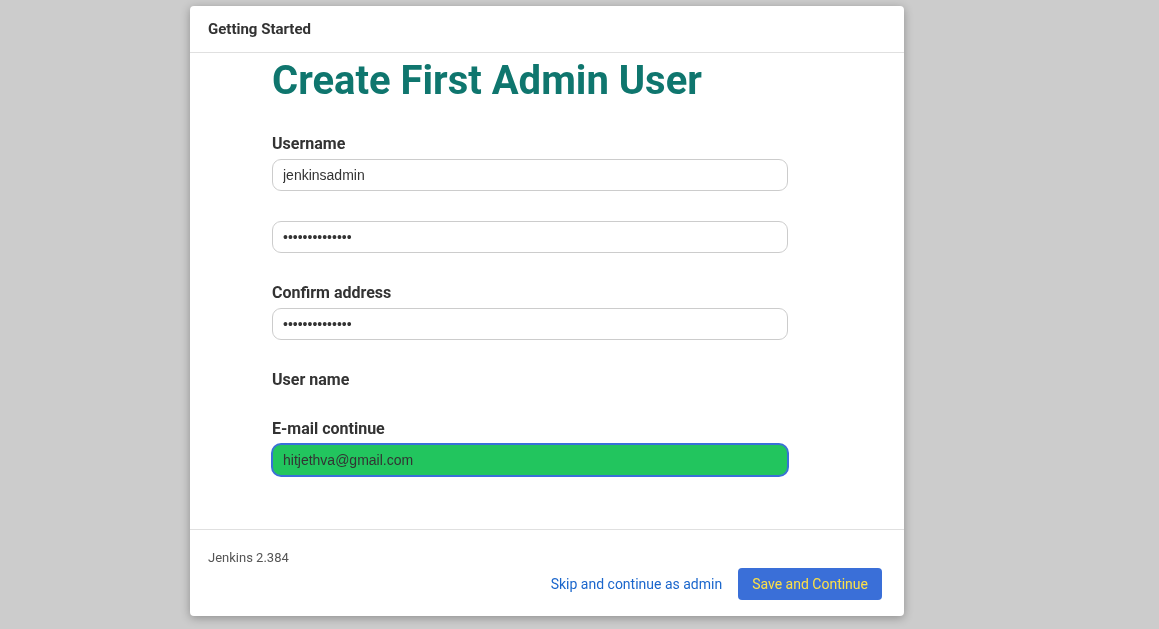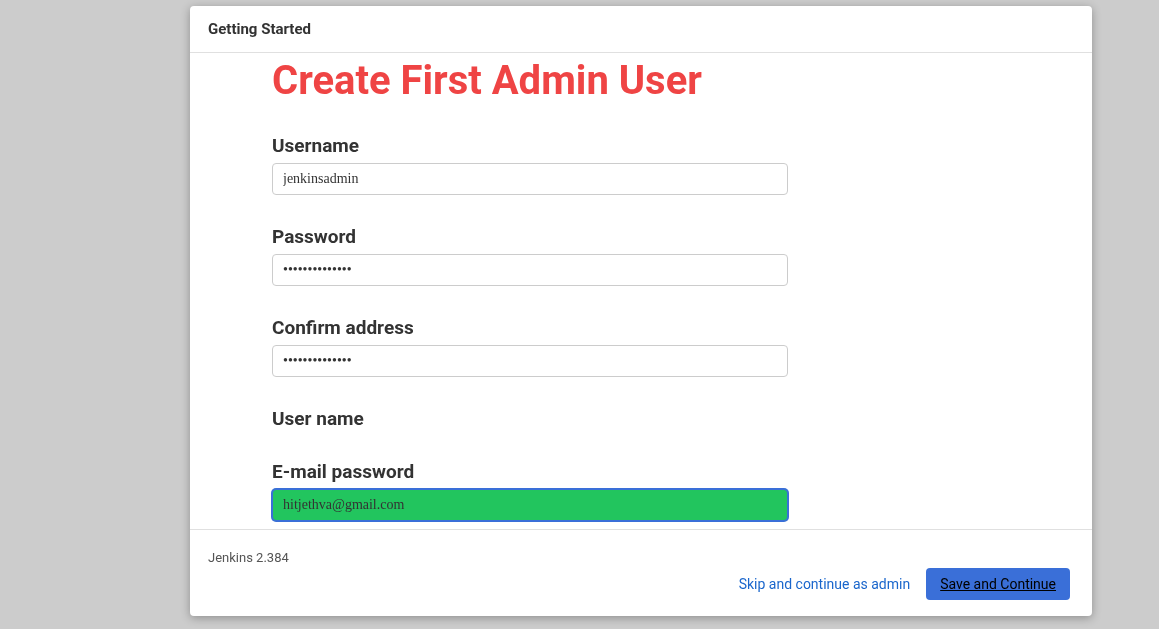--- a/index.html
+++ b/index.html
@@ -12,21 +12,21 @@
       background: #cccccc;
       width: 1159px;
       height: 629px;
       overflow: hidden;
       position: relative;
     }
     .modal {
       position: absolute;
       top: 6px;
       left: 190px;
-      width: 902px;
+      width: 714px;
       height: 610px;
       background: #fff;
       border-radius: 4px;
       box-shadow: 0 2px 10px rgba(0,0,0,0.3);
       display: flex;
       flex-direction: column;
     }
     .modal-header {
       padding: 14px 18px;
       border-bottom: 1px solid #e0e0e0;
@@ -48,44 +48,44 @@
     .modal-body::-webkit-scrollbar-thumb {
       background: #c1c1c1;
       border-radius: 2px;
     }
     .form-container {
       padding: 0 82px 40px 82px;
     }
     .page-title {
       font-size: 40px;
       font-weight: 700;
-      color: #ef4444;
+      color: #0f766e;
       margin-bottom: 30px;
       margin-top: 4px;
     }
     .form-group {
       margin-bottom: 30px;
     }
     .form-group label {
       display: block;
-      font-size: 19px;
+      font-size: 16px;
       font-weight: 700;
       color: #333;
       margin-bottom: 6px;
     }
     .form-group input {
       width: 100%;
       max-width: 516px;
       padding: 7px 10px;
       font-size: 14px;
       border: 1px solid #ccc;
-      border-radius: 4px;
+      border-radius: 9px;
       background: #fff;
       color: #333;
-      font-family: Liberation Serif, serif;
+      font-family: Liberation Sans, sans-serif;
     }
     .form-group input.focused {
       border: 1px solid #3a6fd8;
       background: #22c55e;
       box-shadow: 0 0 0 1px #3a6fd8;
       outline: none;
     }
     .modal-footer {
       border-top: 1px solid #e0e0e0;
       padding: 20px 22px 16px 18px;
@@ -104,63 +104,61 @@
       margin-top: 18px;
     }
     .skip-link {
       color: #1a66cc;
       font-size: 14px;
       text-decoration: none;
       cursor: pointer;
     }
     .primary-btn {
       background: #3a6fd8;
-      color: #000000;
+      color: #fde047;
       border: none;
       padding: 8px 14px;
       font-size: 14px;
       border-radius: 4px;
       cursor: pointer;
       font-family: inherit;
-      text-decoration: underline;
     }
   </style>
 </head>
 <body>
 
 <div class="modal">
   <div class="modal-header">
     <span>Getting Started</span>
   </div>
 
   <div class="modal-body">
     <div class="form-container">
       <h1 class="page-title">Create First Admin User</h1>
 
       <div class="form-group">
         <label>Username</label>
         <input type="text" value="jenkinsadmin" style="">
       </div>
 
       <div class="form-group">
-        <label>Password</label>
         <input type="text" value="••••••••••••••" style="">
       </div>
 
       <div class="form-group">
         <label>Confirm address</label>
         <input type="text" value="••••••••••••••" style="">
       </div>
 
       <div class="form-group">
         <label>User name</label>
       </div>
 
       <div class="form-group">
-        <label>E-mail password</label>
+        <label>E-mail continue</label>
         <input type="text" class="focused" value="hitjethva@gmail.com" style="">
       </div>
     </div>
   </div>
 
   <div class="modal-footer">
     <span class="version-text">Jenkins 2.384</span>
     <div class="footer-actions">
       <a class="skip-link">Skip and continue as admin</a>
       <button class="primary-btn">Save and Continue</button>

